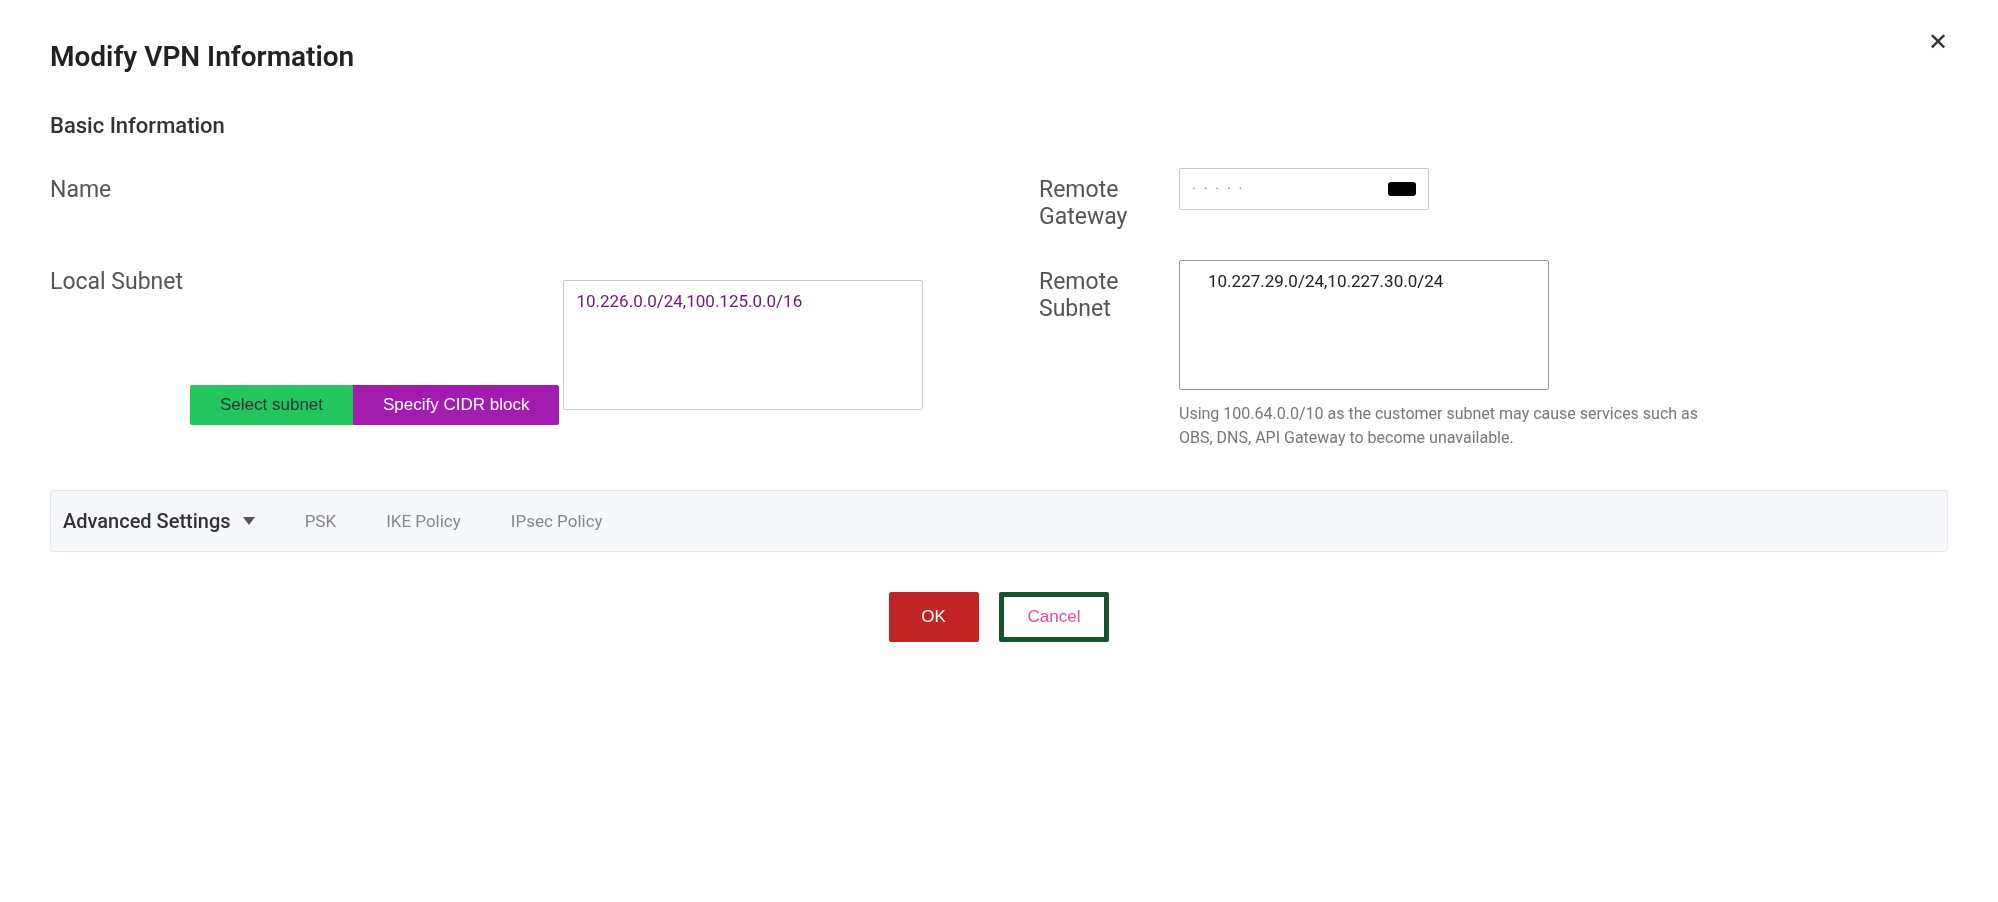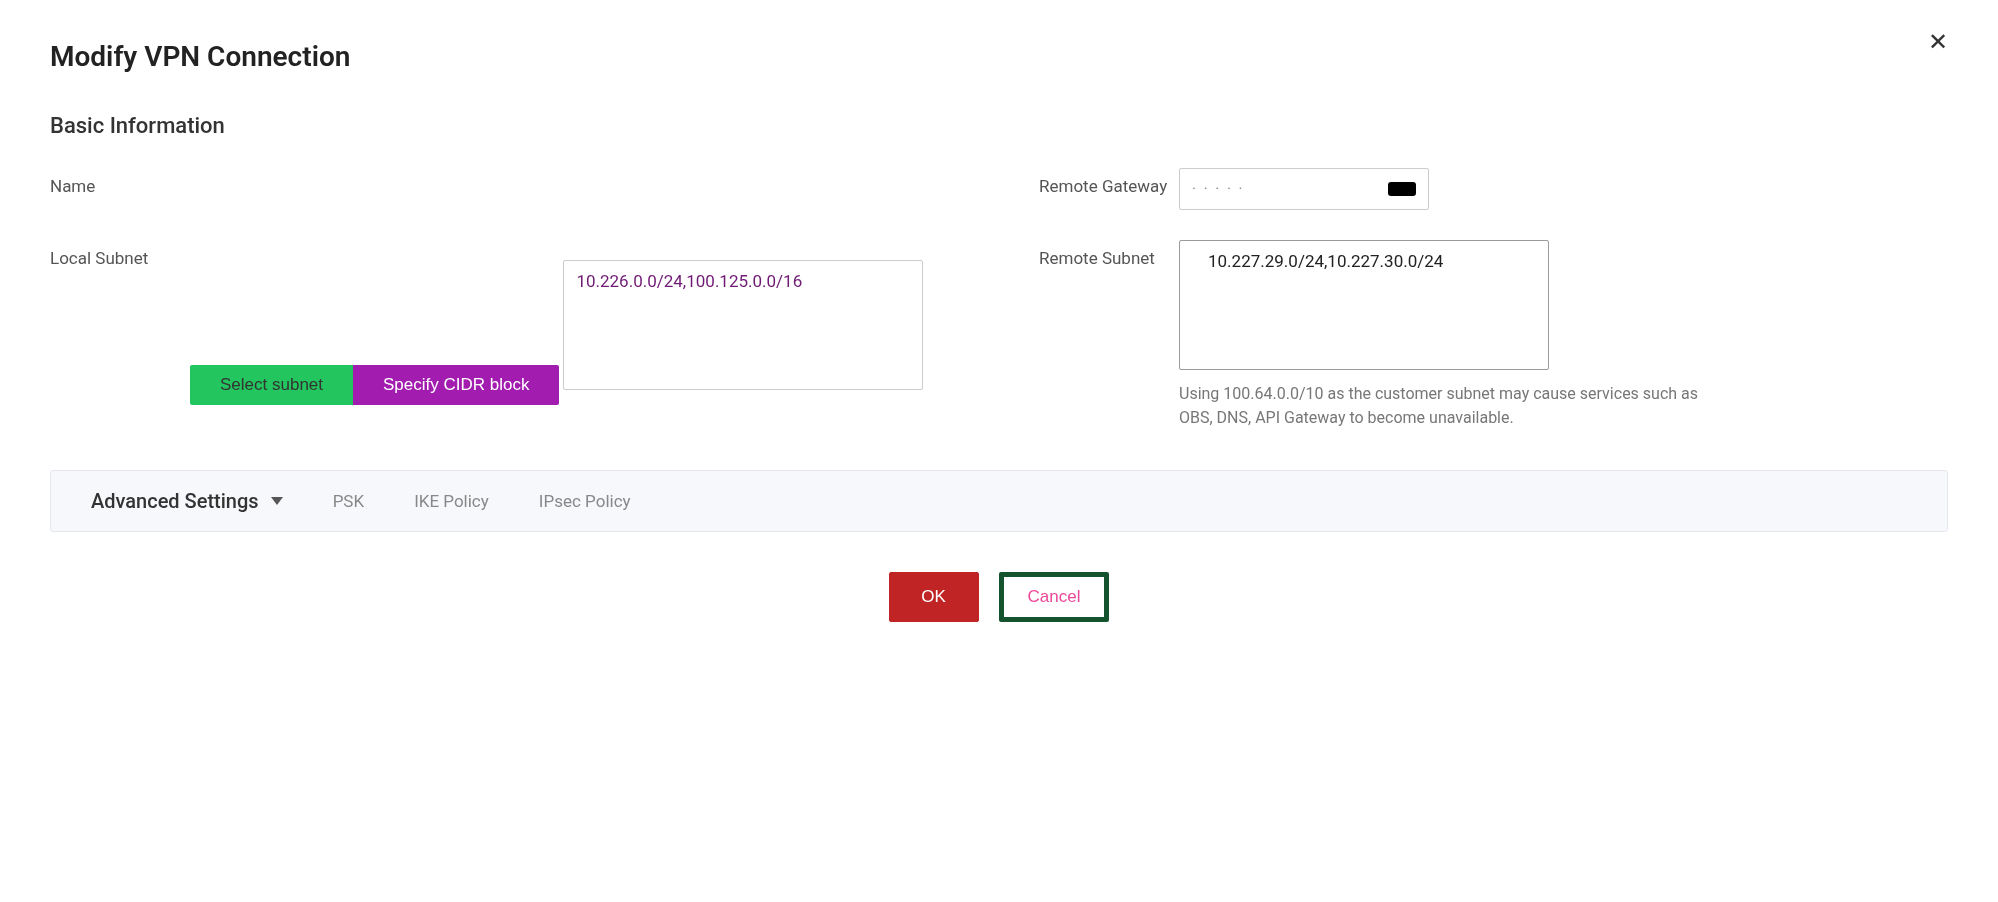--- a/index.html
+++ b/index.html
@@ -44,21 +44,21 @@
       row-gap: 30px;
       margin-bottom: 40px;
     }
     .form-row {
       display: flex;
       align-items: flex-start;
     }
     .form-label {
       width: 140px;
       flex-shrink: 0;
-      font-size: 17px;
+      font-size: 23px;
       color: #555;
       padding-top: 8px;
     }
     .form-control {
       flex: 1;
     }
     .text-input {
       width: 310px;
       height: 42px;
       padding: 8px 12px;
@@ -145,21 +145,21 @@
     .row-full-left {
       grid-column: 1;
     }
     .row-full-right {
       grid-column: 2;
     }
     .advanced-bar {
       background: #f7f8fc;
       border: 1px solid #e5e7ef;
       border-radius: 3px;
-      padding: 18px 40px;
+      padding: 18px 12px;
       display: flex;
       align-items: center;
       gap: 50px;
       margin-bottom: 40px;
     }
     .advanced-label {
       font-size: 20px;
       font-weight: 500;
       color: #333;
       display: flex;
@@ -208,21 +208,21 @@
       flex-direction: column;
     }
   </style>
 </head>
 <body>
 
 <button class="close-btn">
   <span>✕</span>
 </button>
 
-<h1 class="dialog-title">Modify VPN Connection</h1>
+<h1 class="dialog-title">Modify VPN Information</h1>
 
 <h2 class="section-title">Basic Information</h2>
 
 <div class="form-grid">
 
   <div class="form-row">
     <div class="form-label">Name</div>
   </div>
 
   <div class="form-row">

